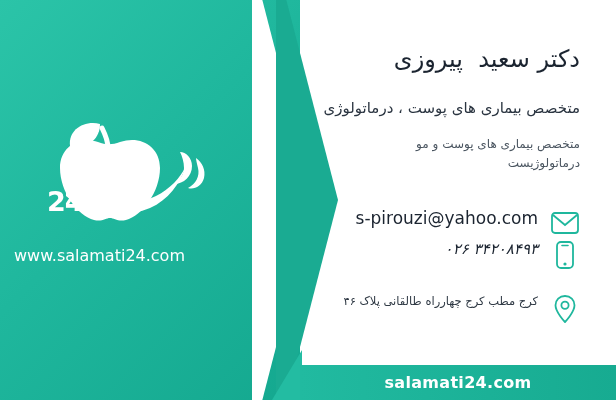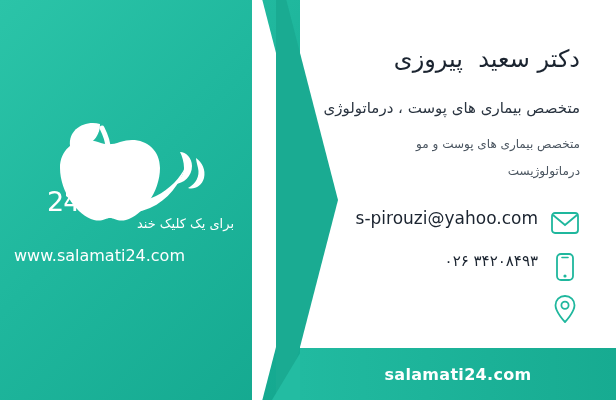--- a/index.html
+++ b/index.html
@@ -71,21 +71,21 @@
     left: 16px;
     top: 10px;
     width: 190px;
     height: 112px;
   }
   .brand-24 {
     position: absolute;
     left: 33px;
     top: 78px;
     font-size: 27px;
-    font-weight: normal;
+    font-weight: bold;
     color: #ffffff;
     letter-spacing: -1px;
     font-family: "DejaVu Sans", sans-serif;
   }
   .brand-fa {
     position: absolute;
     right: 30px;
     top: 108px;
     font-size: 13px;
     color: #ffffff;
@@ -126,33 +126,33 @@
   }
   .sub-line {
     position: absolute;
     right: 36px;
     font-size: 12px;
     color: #4a5560;
     direction: rtl;
     text-align: right;
   }
   .sub-1 { top: 137px; }
-  .sub-2 { top: 164px; }
+  .sub-2 { top: 156px; }
 
   
   .contact-row {
     position: absolute;
     right: 36px;
     display: flex;
     align-items: flex-start;
     justify-content: flex-end;
     direction: rtl;
   }
   .c-email { top: 208px; }
-  .c-phone { top: 252px; }
+  .c-phone { top: 240px; font-style: italic; }
   .c-addr  { top: 294px; }
 
   .c-text {
     color: #1b2430;
     direction: rtl;
     text-align: right;
     margin-right: 12px;
   }
   .c-email .c-text {
     font-size: 17px;
@@ -175,21 +175,21 @@
     align-items: center;
     justify-content: center;
   }
 
   
   .bottom-bar {
     position: absolute;
     left: 300px;
     bottom: 0;
     width: 316px;
-    height: 52px;
+    height: 35px;
     background: linear-gradient(90deg, #21baa0 0%, #17ab91 100%);
     display: flex;
     align-items: center;
     justify-content: center;
   }
   .bottom-bar-skew {
     position: absolute;
     left: 272px;
     bottom: 0;
     width: 0;
@@ -224,21 +224,20 @@
         <path d="M70 6 C54 2 38 12 40 28 C56 32 70 22 70 6 Z" fill="#ffffff"></path>
 
         <path d="M72 10 C76 18 78 24 78 30" stroke="#ffffff" stroke-width="5" fill="none" stroke-linecap="round"></path>
 
         <path d="M36 70 C60 88 96 92 126 78 C140 71 150 60 156 48 C150 66 138 82 120 90 C92 102 56 96 36 78 Z" fill="#ffffff"></path>
         <path d="M150 34 C156 34 162 40 162 48 C162 58 154 66 144 66 C150 62 154 56 154 50 C154 44 152 38 150 34 Z" fill="#ffffff"></path>
         <path d="M166 40 C172 44 176 52 174 60 C172 68 164 72 158 70 C166 66 170 58 168 50 C167 46 166 42 166 40 Z" fill="#ffffff"></path>
       </svg>
     </div>
     <div class="brand-24">24</div>
-    <div class="brand-fa">برای یک کلیک خند</div>
     <div class="brand-url">www.salamati24.com</div>
   </div>
 
   <div class="doctor-name">دکتر سعید  پیروزی</div>
   <div class="specialty">متخصص بیماری های پوست ، درماتولوژی</div>
   <div class="sub-line sub-1">متخصص بیماری های پوست و مو</div>
   <div class="sub-line sub-2">درماتولوژیست</div>
 
   <div class="contact-row c-email">
     <span class="c-icon">
@@ -261,20 +260,21 @@
     <span class="c-text">۳۴۲۰۸۴۹۳ ۰۲۶</span>
   </div>
 
   <div class="contact-row c-addr">
     <span class="c-icon">
       <svg width="22" height="28" viewBox="0 0 22 28" xmlns="http://www.w3.org/2000/svg">
         <path d="M11 1 C5.5 1 1.5 5.2 1.5 10.3 C1.5 17.2 11 27 11 27 C11 27 20.5 17.2 20.5 10.3 C20.5 5.2 16.5 1 11 1 Z" fill="none" stroke="#1fb79d" stroke-width="1.8"></path>
         <circle cx="11" cy="10.2" r="3.6" fill="none" stroke="#1fb79d" stroke-width="1.8"></circle>
       </svg>
     </span>
+    <span class="c-text">کرج مطب کرج چهارراه طالقانی پلاک ۴۶</span>
   </div>
 
   <div class="bottom-bar-skew"></div>
   <div class="bottom-bar">
     <span class="bottom-text">salamati24.com</span>
   </div>
 
 </div>
 
 </body></html>

